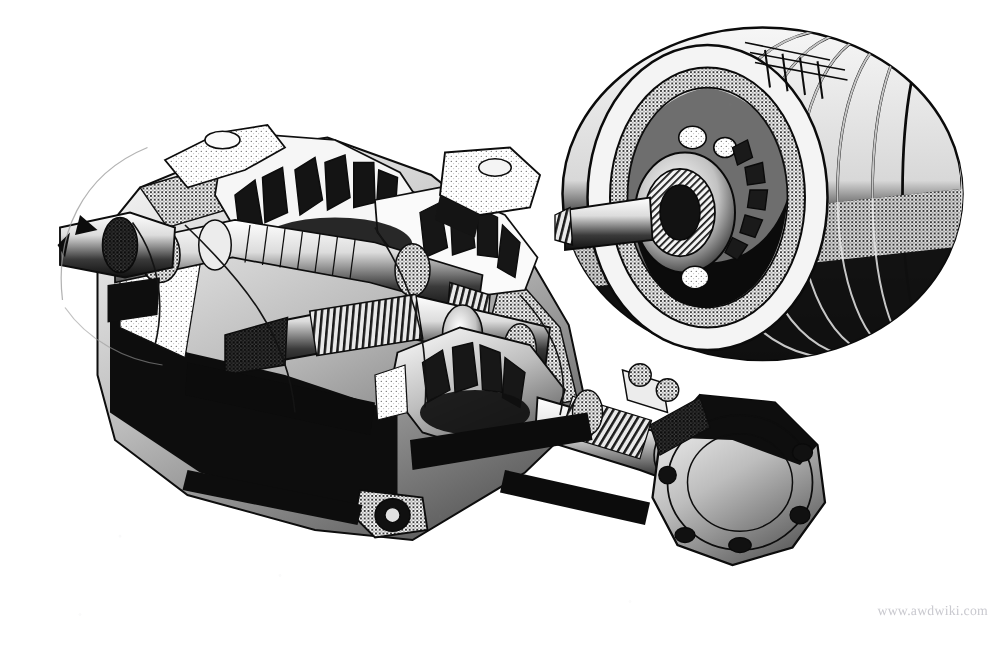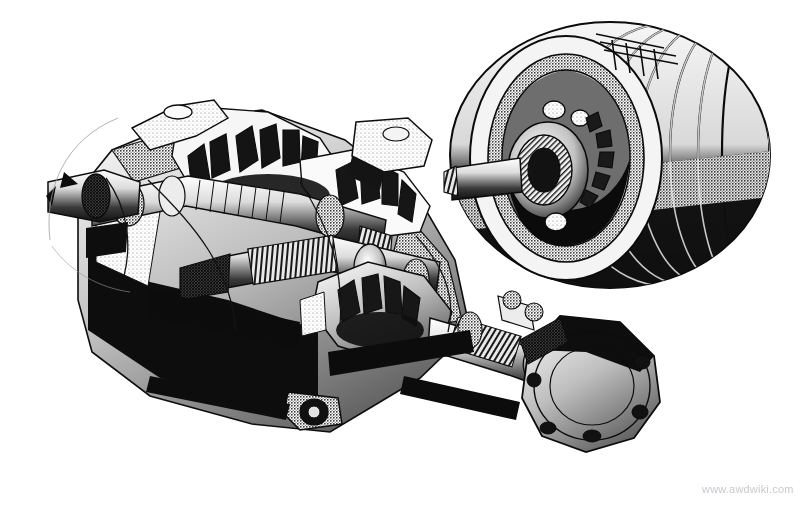--- a/index.html
+++ b/index.html
@@ -37,21 +37,21 @@
       radial-gradient(circle at 28% 88%, rgba(150,150,155,.09) 0 1px, transparent 1.4px),
       radial-gradient(circle at 44% 79%, rgba(150,150,155,.08) 0 1px, transparent 1.4px),
       radial-gradient(circle at 63% 92%, rgba(150,150,155,.07) 0 1px, transparent 1.4px),
       radial-gradient(circle at 8% 94%, rgba(150,150,155,.08) 0 1px, transparent 1.4px),
       radial-gradient(circle at 73% 16%, rgba(150,150,155,.06) 0 1px, transparent 1.4px);
   }
   #watermark {
     position: absolute;
     left: 702px;
     top: 483px;
-    font-family: Liberation Sans, sans-serif;
+    font-family: Liberation Serif, serif;
     font-size: 11px;
     letter-spacing: .2px;
     color: #c9c9cf;
     text-shadow: 0 0 1px rgba(255,255,255,.9);
     white-space: nowrap;
     user-select: none;
   }
 </style>
 </head>
 <body>

